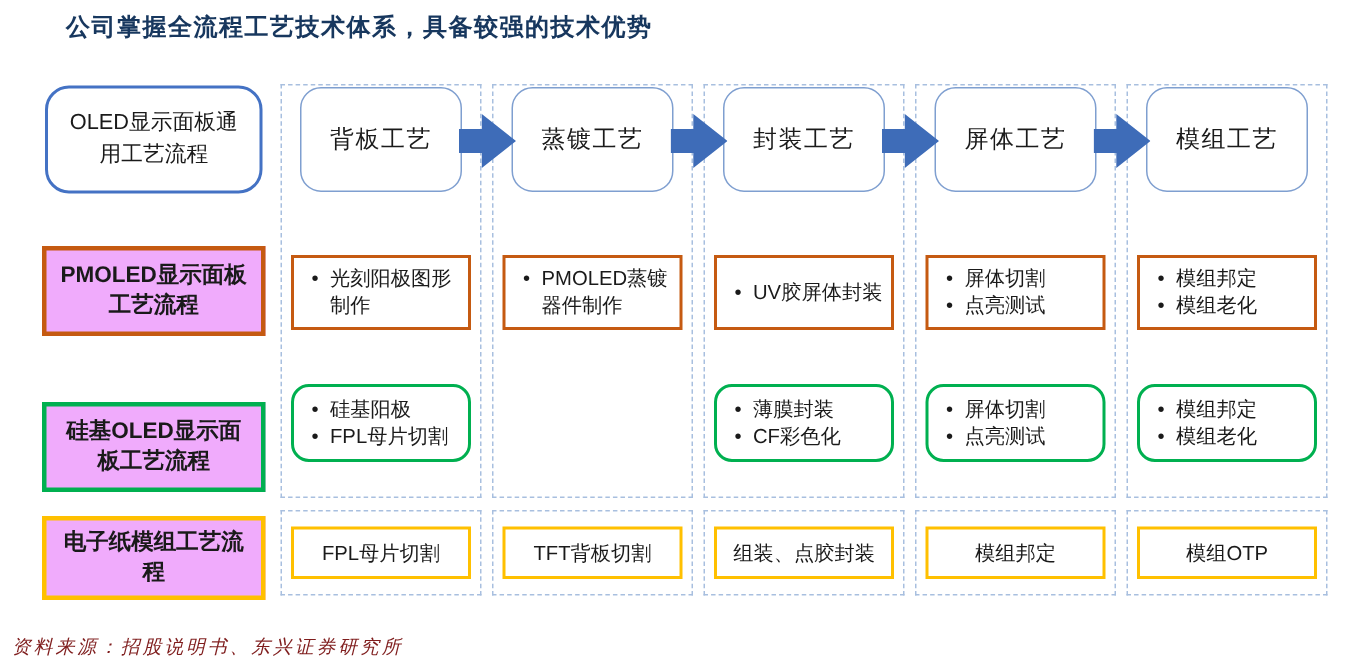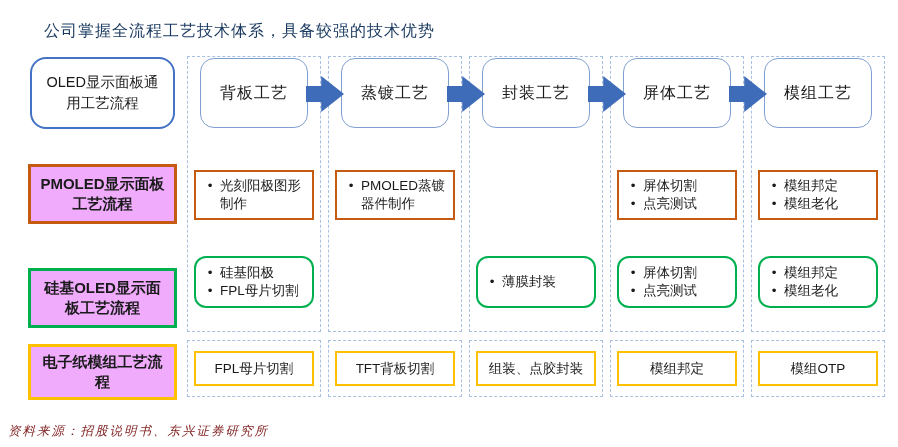--- a/index.html
+++ b/index.html
@@ -10,22 +10,22 @@
     --pmoled-orange:#C55A11;
     --silicon-green:#00B050;
     --epaper-yellow:#FFC000;
     --ink:#1A1A1A;
   }
   *{margin:0;padding:0;box-sizing:border-box;}
   html,body{background:#fff;}
   body{font-family:"Liberation Sans",sans-serif;color:var(--ink);}
   .page{position:relative;width:898px;height:447px;background:#fff;overflow:hidden;}
 
-  .title{position:absolute;left:44px;top:8px;font-size:16px;font-weight:normal;
-         color:var(--title-navy);letter-spacing:1px;white-space:nowrap;margin-top:13px;}
+  .title{position:absolute;left:44px;top:8px;font-size:16px;font-weight:bold;
+         color:var(--title-navy);letter-spacing:1px;white-space:nowrap;}
 
   
   .col-dash{position:absolute;width:134px;border:1px dashed var(--dash-blue);background:#fff;}
   .col-dash.tall{top:56px;height:276px;}
   .col-dash.short{top:340px;height:57px;}
 
   
   .flow-label{position:absolute;left:30px;top:57px;width:145px;height:72px;
               border:2px solid #4472C4;border-radius:16px;display:flex;align-items:center;
               justify-content:center;text-align:center;font-size:14.5px;line-height:1.45;
@@ -115,20 +115,25 @@
   <div class="cell c-orange r0" style="left:194px">
     <div class="li">
         <span>光刻阳极图形制作</span>
       </div>
   </div>
   <div class="cell c-orange r0" style="left:335px">
     <div class="li">
         <span>PMOLED蒸镀器件制作</span>
       </div>
   </div>
+  <div class="cell c-orange r0" style="left:476px">
+    <div class="li">
+        <span>UV胶屏体封装</span>
+      </div>
+  </div>
   <div class="cell c-orange r0" style="left:617px">
     <div class="li">
         <span>屏体切割</span>
       </div>
     <div class="li">
         <span>点亮测试</span>
       </div>
   </div>
   <div class="cell c-orange r0" style="left:758px">
     <div class="li">
@@ -144,20 +149,23 @@
         <span>硅基阳极</span>
       </div>
     <div class="li">
         <span>FPL母片切割</span>
       </div>
   </div>
   <div class="cell c-green r1" style="left:476px">
     <div class="li">
         <span>薄膜封装</span>
       </div>
+    <div class="li">
+        <span>CF彩色化</span>
+      </div>
   </div>
   <div class="cell c-green r1" style="left:617px">
     <div class="li">
         <span>屏体切割</span>
       </div>
     <div class="li">
         <span>点亮测试</span>
       </div>
   </div>
   <div class="cell c-green r1" style="left:758px">

